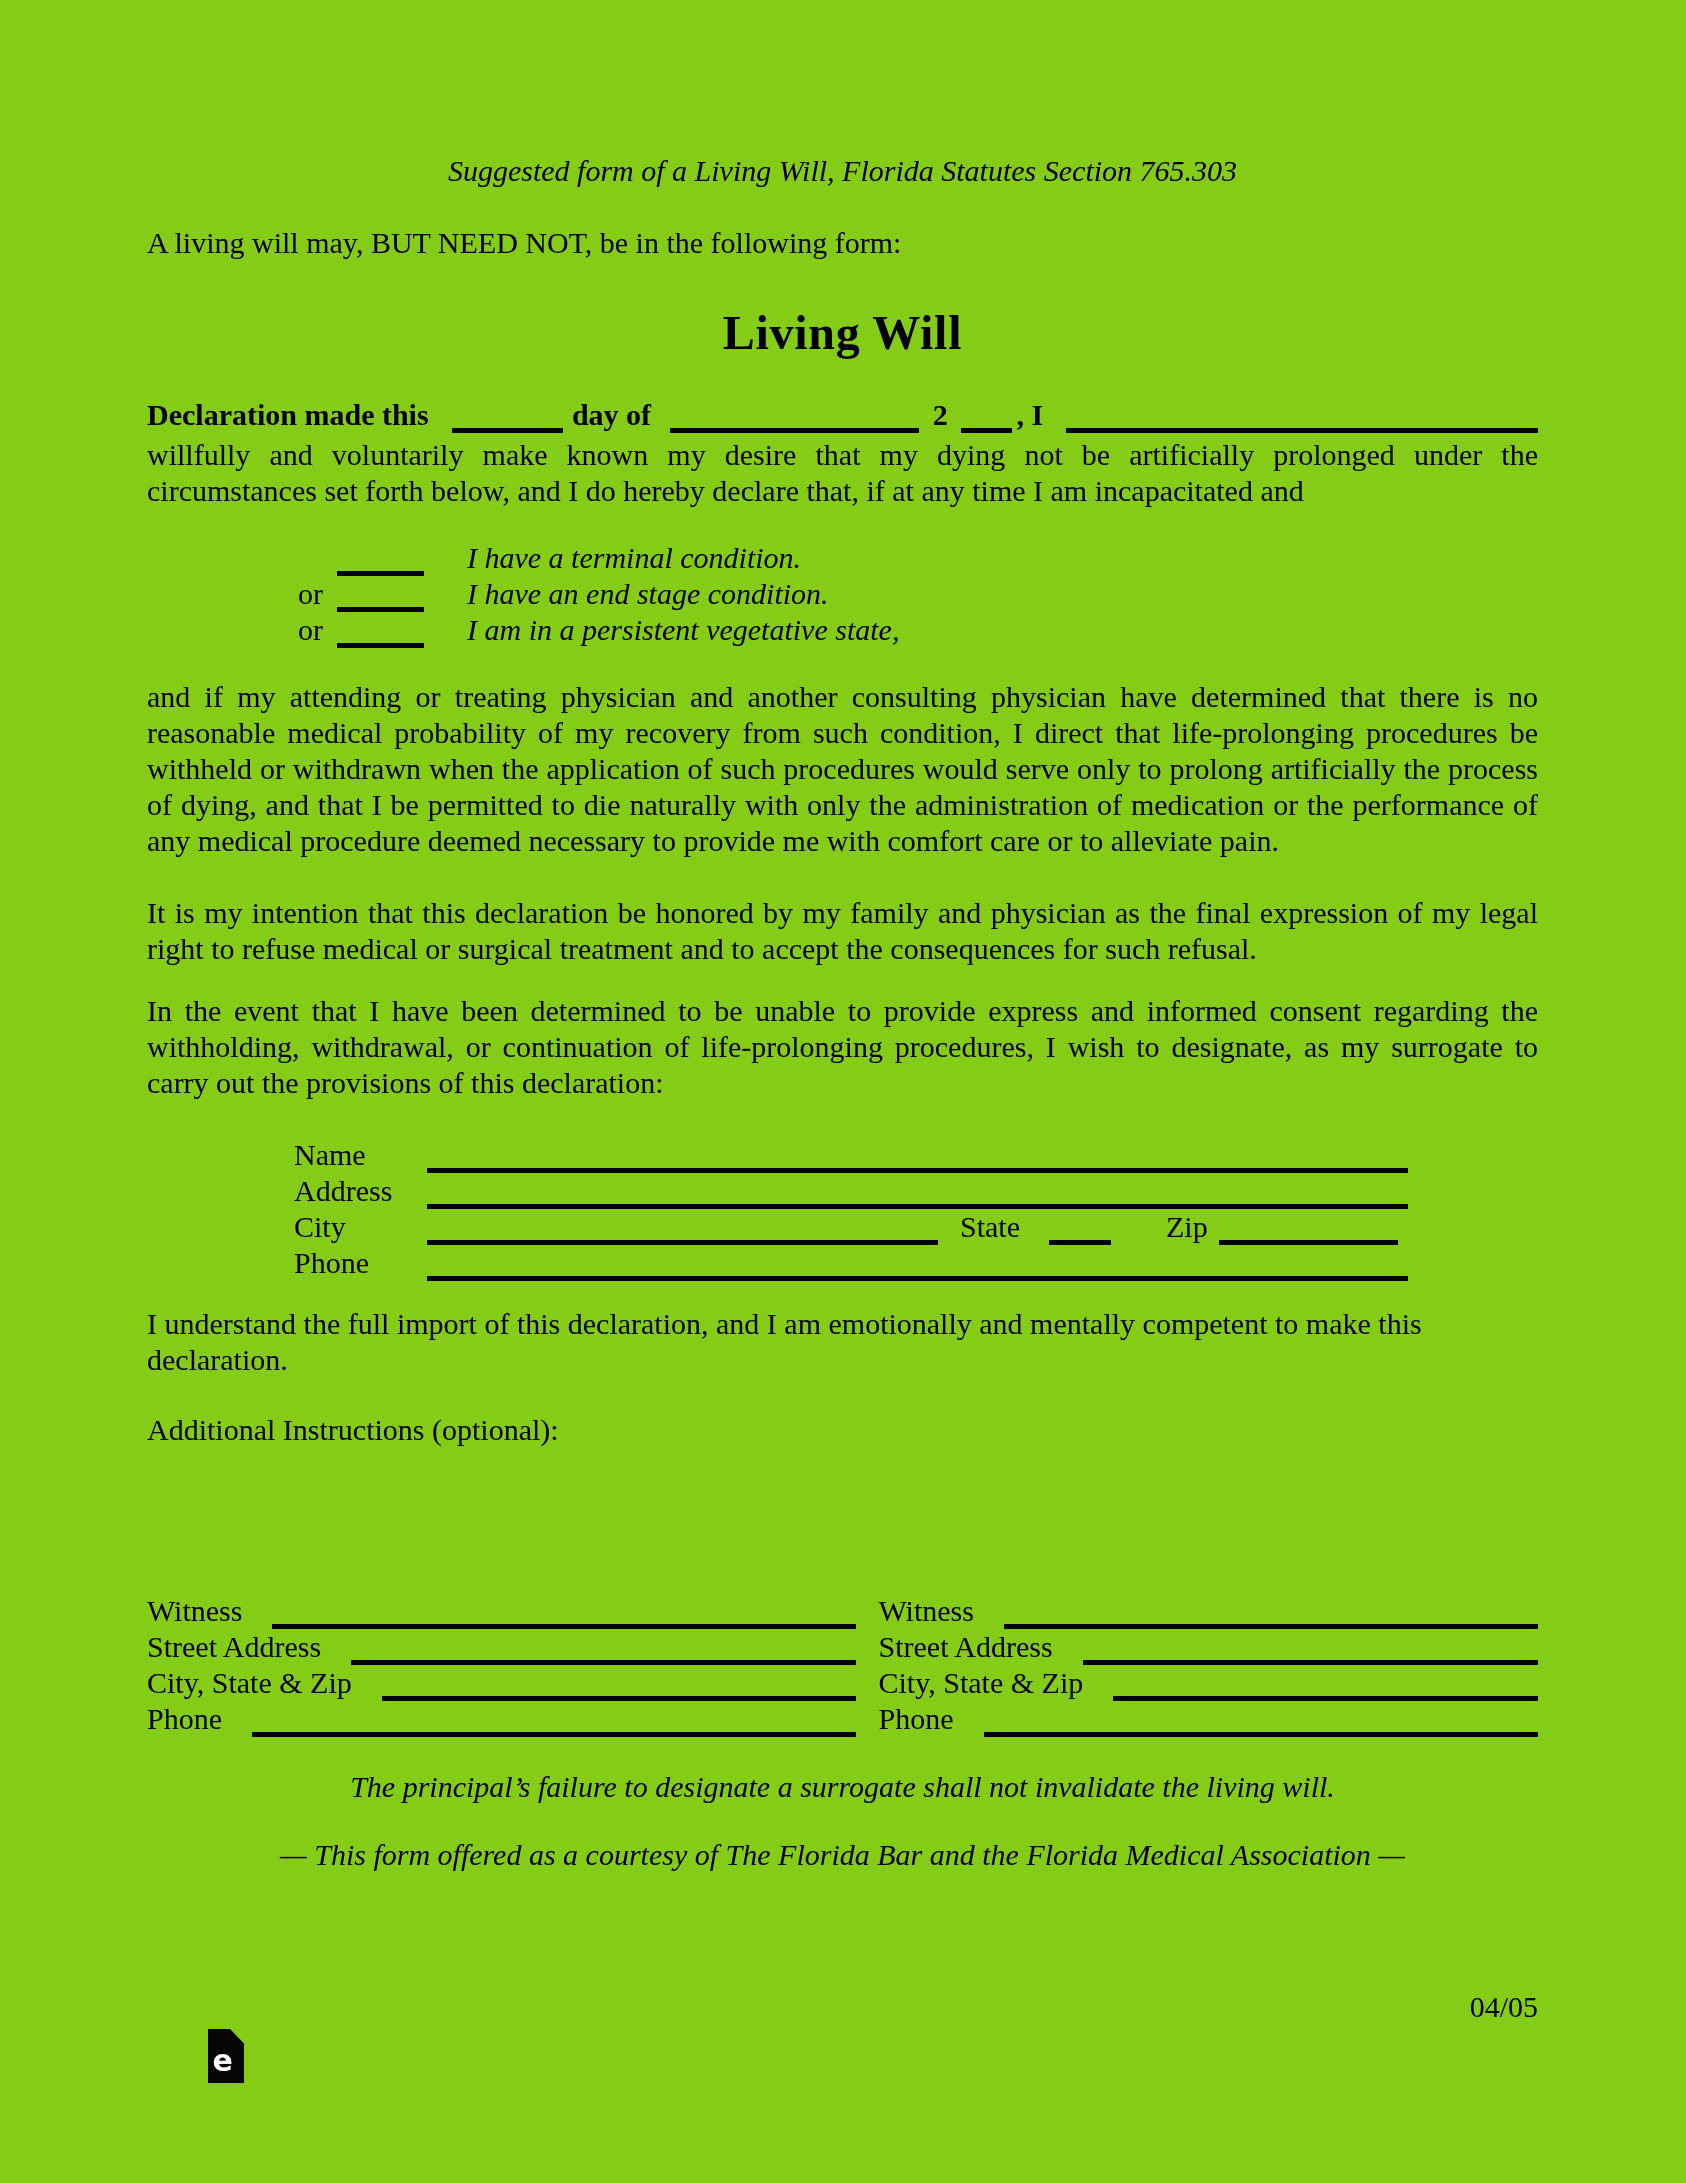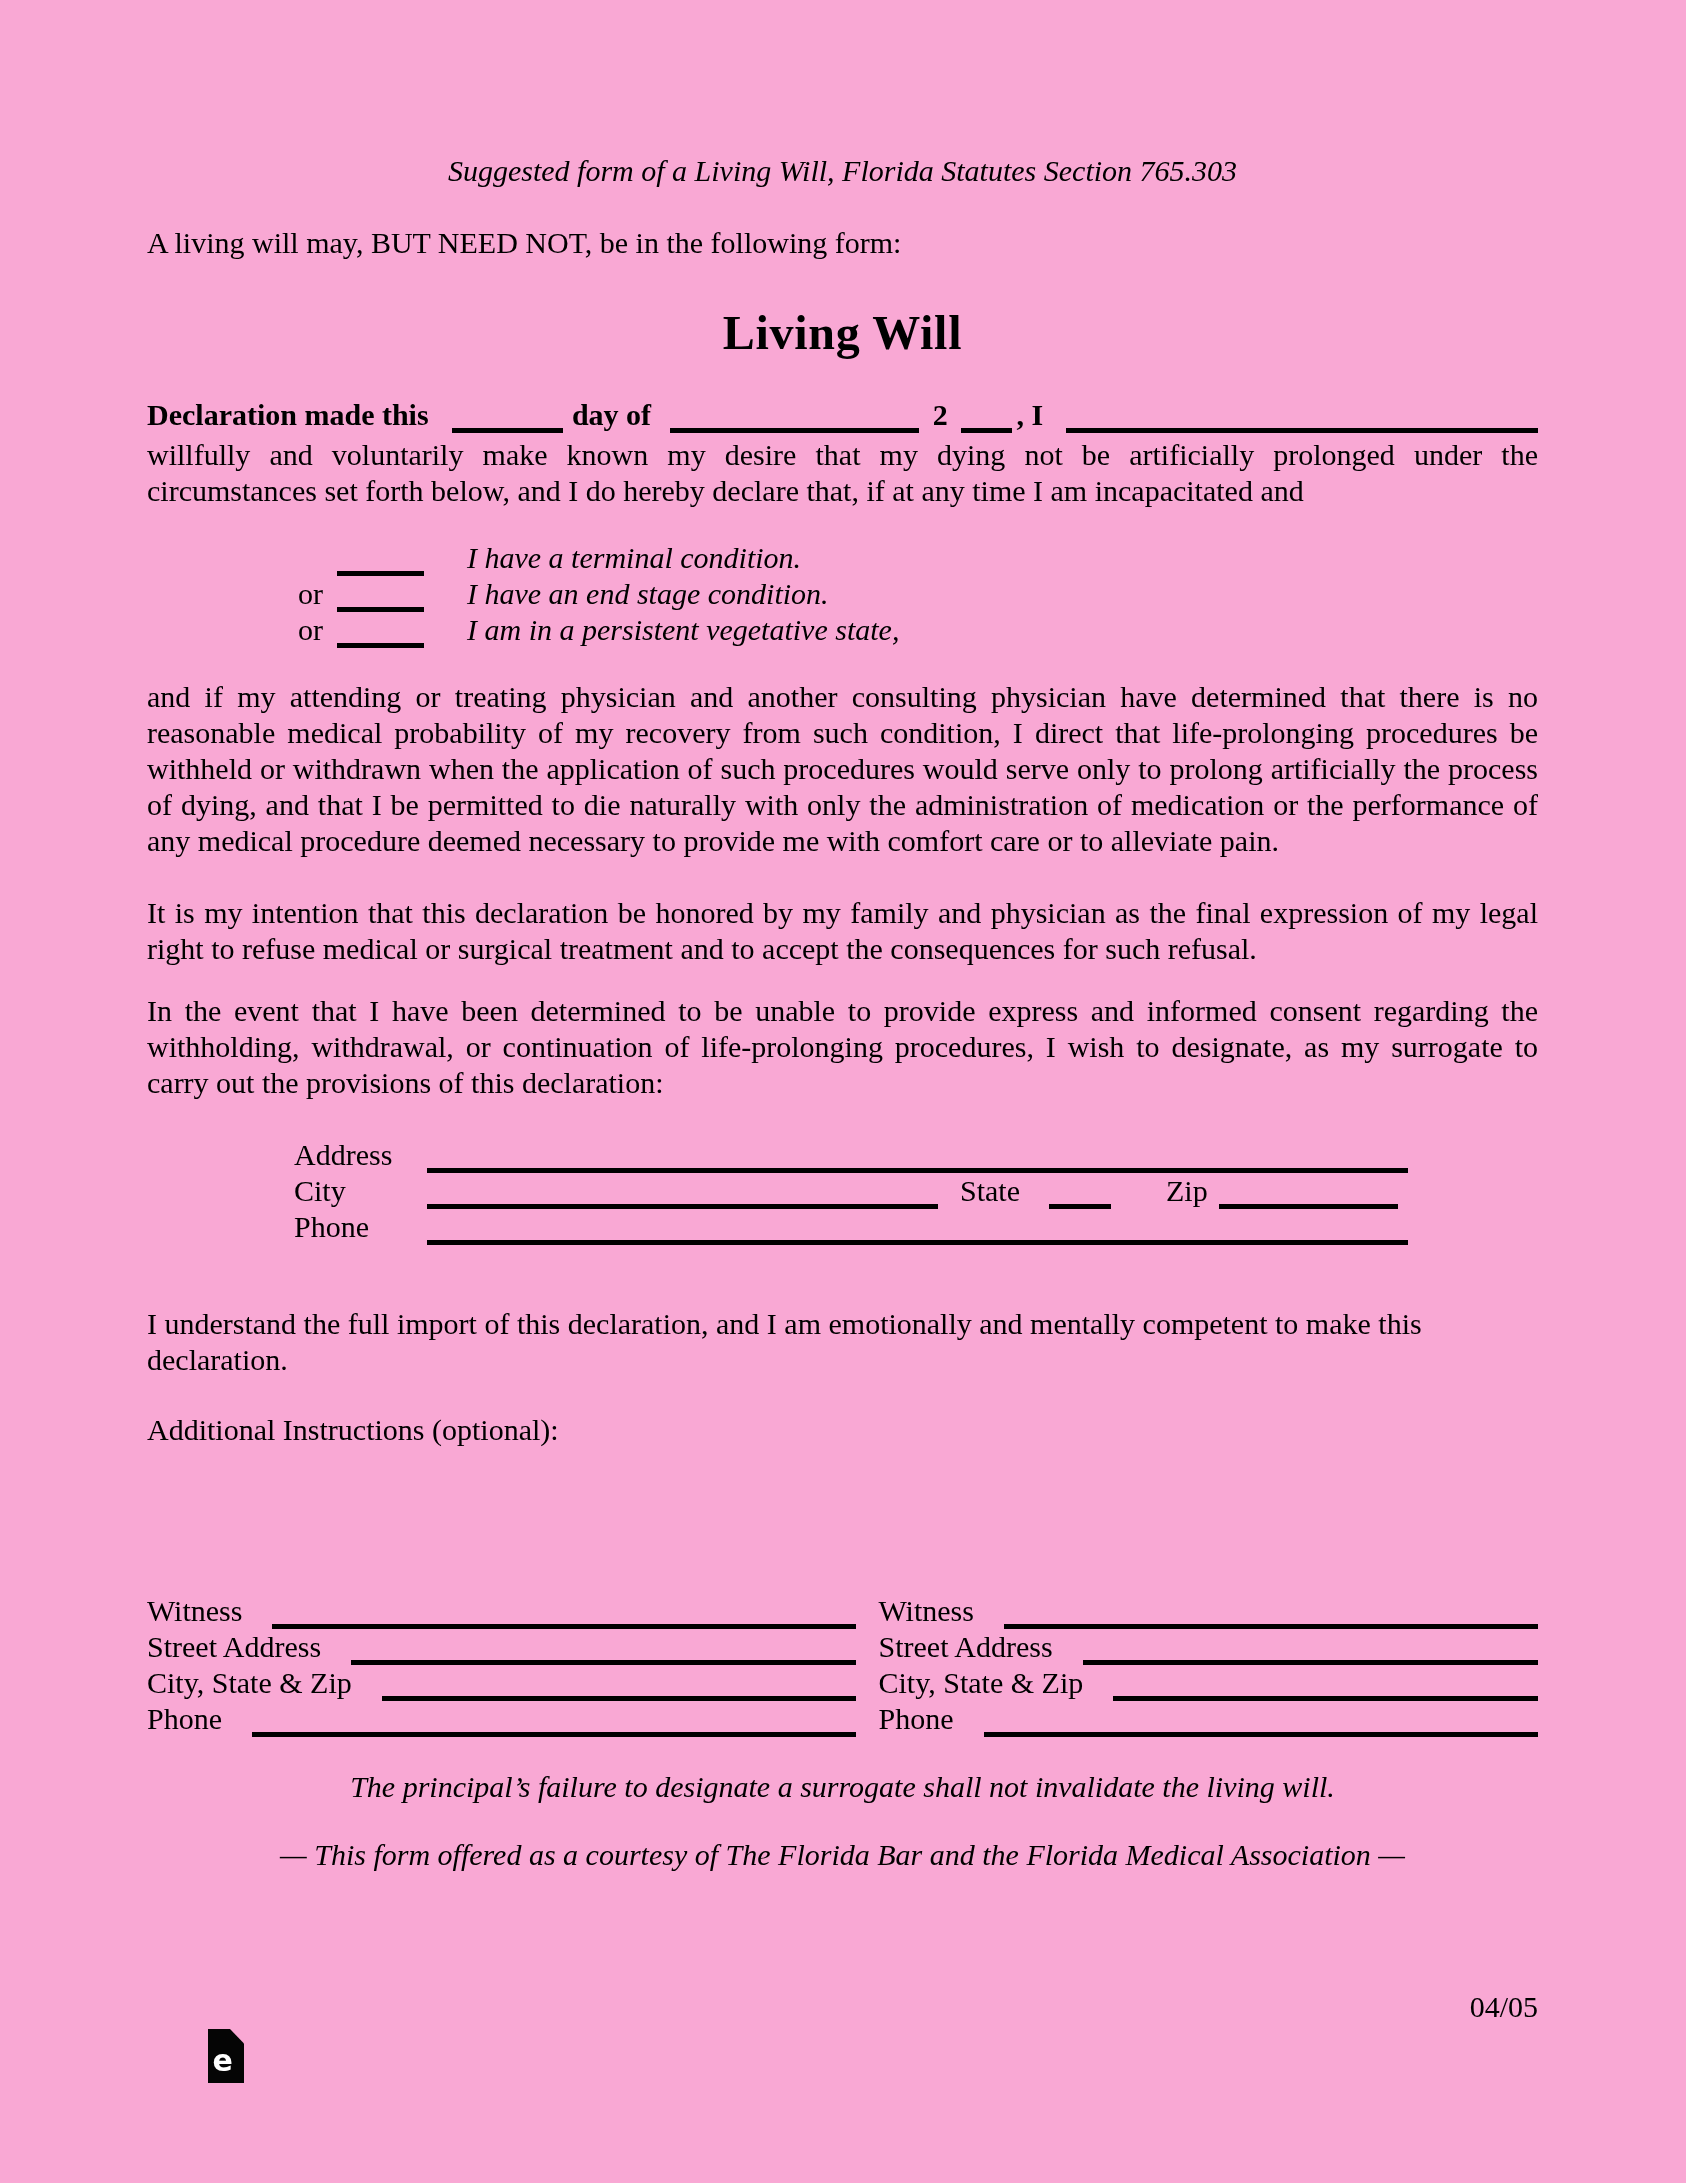--- a/index.html
+++ b/index.html
@@ -2,21 +2,21 @@
 <html style="font-size:10.6px"><head>
 <meta charset="utf-8">
 <style>
   * { margin:0; padding:0; box-sizing:border-box; }
   html, body { background:#ffffff; }
   body {
     width:1687px; height:2183px; position:relative;
     font-family:"Liberation Serif","DejaVu Serif",serif;
     font-size:30px; line-height:36px; color:#000;
   }
-  .page { position:absolute; left:0; top:0; width:1687px; height:2183px; background:#f9a8d4; }
+  .page { position:absolute; left:0; top:0; width:1687px; height:2183px; background:#84cc16; }
   .abs { position:absolute; left:147px; width:1391px; }
   .center { text-align:center; }
   .italic { font-style:italic; }
   .justify { text-align:justify; }
   .right { text-align:right; }
   .title { font-size:48px; line-height:74px; font-weight:bold; text-align:center; letter-spacing:0.7px; }
   .frow { display:flex; align-items:flex-end;font-weight:bold; }
   .bar { height:8px; border-bottom:5.3px solid #000; flex:0 0 auto; }
   .grow { flex:1 1 auto; }
   .nowrap { white-space:pre; }
@@ -87,20 +87,24 @@
   </div>
 
   <p class="abs justify" style="top:679px">and if my attending or treating physician and another consulting physician have determined that there is no reasonable medical probability of my recovery from such condition, I direct that life-prolonging procedures be withheld or withdrawn when the application of such procedures would serve only to prolong artificially the process of dying, and that I be permitted to die naturally with only the administration of medication or the performance of any medical procedure deemed necessary to provide me with comfort care or to alleviate pain.</p>
 
   <p class="abs justify" style="top:895px">It is my intention that this declaration be honored by my family and physician as the final expression of my legal right to refuse medical or surgical treatment and to accept the consequences for such refusal.</p>
 
   <p class="abs justify" style="top:993px">In the event that I have been determined to be unable to provide express and informed consent regarding the withholding, withdrawal, or continuation of life-prolonging procedures, I wish to designate, as my surrogate to carry out the provisions of this declaration:</p>
 
   <div class="abs" style="top:1137px">
     <div class="srow">
+      <span class="slabel">Name</span>
+      <span class="bar" style="width:981px"></span>
+    </div>
+    <div class="srow">
       <span class="slabel">Address</span>
       <span class="bar" style="width:981px"></span>
     </div>
     <div class="srow">
       <span class="slabel">City</span>
       <span class="bar" style="width:511px"></span>
       <span class="nowrap" style="margin-left:22px">State</span>
       <span class="bar" style="width:62px;margin-left:29px"></span>
       <span class="nowrap" style="margin-left:55px">Zip</span>
       <span class="bar" style="width:179px;margin-left:11.2px"></span>

